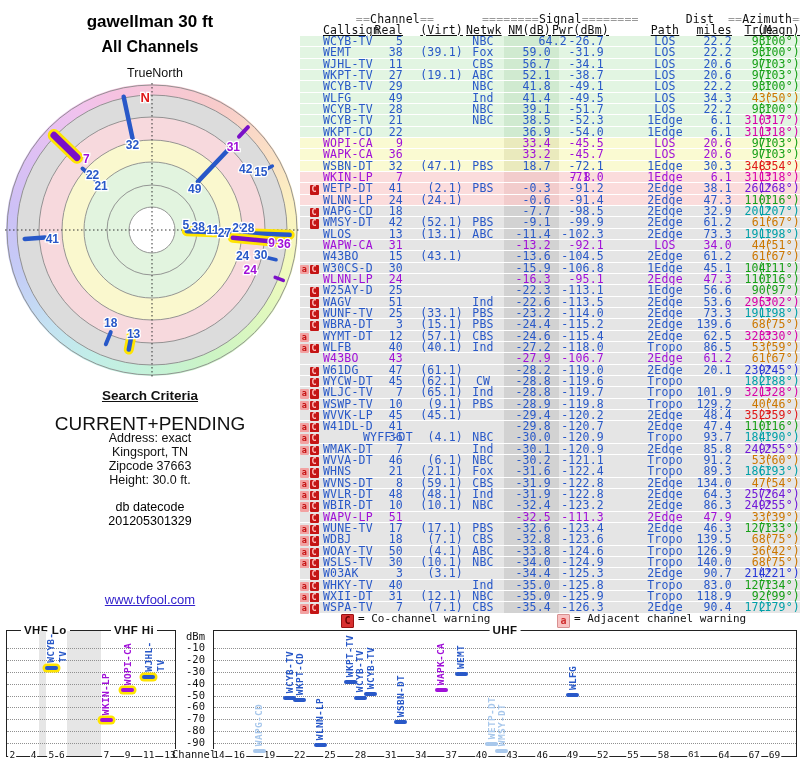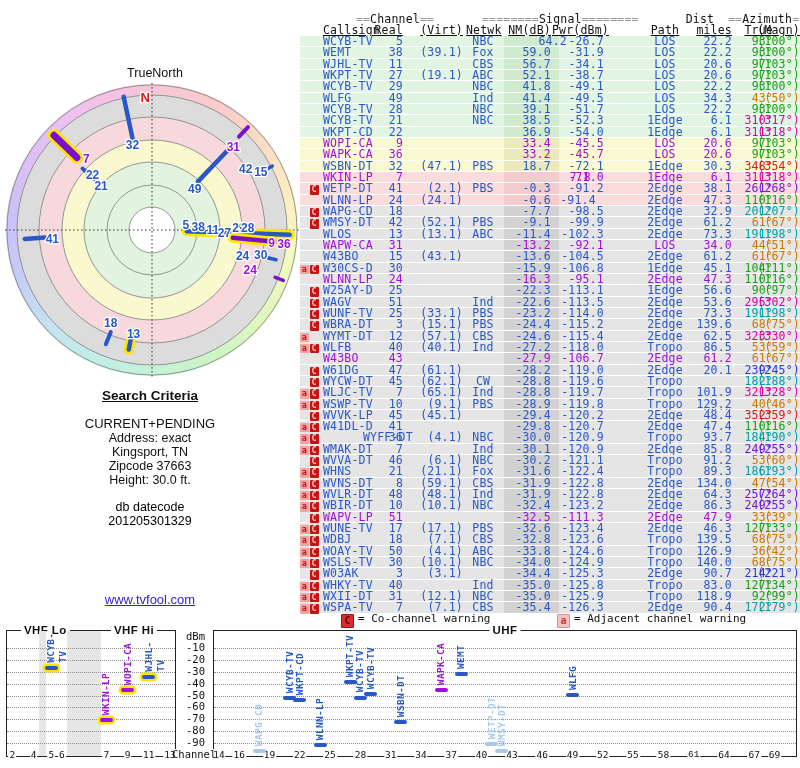--- a/index.html
+++ b/index.html
@@ -16,21 +16,21 @@
   #polar-rainbow{position:absolute;left:4px;top:4px;width:292px;height:292px;border-radius:50%;
     background:conic-gradient(from 0deg,
       #F6C6D8 0%, #F8CCCA 8%, #FBE3C4 17%, #FBF3C0 23%, #F2FABE 29%, #E0F8BE 35%,
       #CCF4C4 43%, #C4F2D8 50%, #C2EEE8 57%, #C4E2F2 63%, #C4CCF6 70%, #CCC0F6 77%,
       #DEC0F4 84%, #F0C2EE 91%, #F6C2E0 96%, #F6C6D8 100%);}
   #polar-svg{position:absolute;left:0;top:0;}
   
   #search{position:absolute;left:0;top:388px;width:300px;text-align:center;color:#111;}
   #search .head{font-size:13.5px;font-weight:bold;text-decoration:underline;margin-bottom:14px;}
   #search .line{font-size:12.5px;line-height:14px;}
-  #search .line.first{font-size:13px;}
+  #search .line.first{font-size:19px;}
   #db-label{position:absolute;left:0;top:500px;width:300px;text-align:center;font-size:12.5px;}
   #db-code{position:absolute;left:0;top:514px;width:300px;text-align:center;font-size:12.5px;}
   #site-link{position:absolute;left:0;top:592px;width:300px;text-align:center;font-size:13px;}
   #site-link a{color:#3322CC;text-decoration:underline;cursor:pointer;}
   
   #table{position:absolute;left:300px;top:14px;width:500px;
     font-family:"DejaVu Sans Mono",monospace;font-size:11.5px;letter-spacing:0.2px;}
   .hrow{position:relative;height:11px;line-height:11px;color:#111;}
   .trow{position:relative;height:11.34px;line-height:10.5px;border-bottom:0;}
   .trow .inner{position:absolute;left:0;top:0;right:0;height:10.4px;}
@@ -84,20 +84,22 @@
   #dbm-scale .dbm-head{position:absolute;right:3px;top:0px;}
   #dbm-scale .dbm-val{position:absolute;right:3px;width:30px;text-align:right;}
   #channel-label{position:absolute;left:172px;top:748px;width:40px;text-align:center;
     font-family:"DejaVu Sans Mono",monospace;font-size:10.5px;color:#111;}
 </style>
 </head>
 <body>
 
 <div id="page">
 
+  <div id="polar-title1">gawellman 30 ft</div>
+  <div id="polar-title2">All Channels</div>
   <div id="truenorth">TrueNorth</div>
   <div id="polar-wrap">
     <div id="polar-rainbow"></div>
     <svg id="polar-svg" width="300" height="300" viewBox="0 0 300 300">
         <circle cx="150" cy="150" r="145" fill="none" stroke="#8A8A8A" stroke-width="0.9"></circle>
         <circle cx="150" cy="150" r="135" fill="#DCDCDC" stroke="#8A8A8A" stroke-width="0.9"></circle>
         <circle cx="150" cy="150" r="113" fill="#F7D9DD" stroke="#8A8A8A" stroke-width="0.9"></circle>
         <circle cx="150" cy="150" r="90" fill="#FAF8CE" stroke="#8A8A8A" stroke-width="0.9"></circle>
         <circle cx="150" cy="150" r="68" fill="#E2F4DF" stroke="#8A8A8A" stroke-width="0.9"></circle>
         <circle cx="150" cy="150" r="45" fill="#E2F4DF" stroke="#8A8A8A" stroke-width="0.9"></circle>
@@ -393,21 +395,21 @@
           </div>
         </div>
         <div class="trow">
           <div class="inner" style="background: rgb(251, 220, 220);">
             <div class="nmband" style="background: rgb(242, 204, 204);"></div>
             <span class="col c-cs" style="color: rgb(40, 88, 200);">WLNN-LP</span>
             <span class="col c-ch" style="color: rgb(40, 88, 200);">24</span>
             <span class="col c-vt" style="color: rgb(40, 88, 200);">(24.1)</span>
             <span class="col c-nw" style="color: rgb(40, 88, 200);"></span>
             <span class="col c-nm" style="color: rgb(40, 88, 200);">-0.6</span>
-            <span class="col c-pw" style="color: rgb(40, 88, 200); text-align: center;">-91.4</span>
+            <span class="col c-pw" style="color: rgb(40, 88, 200);">-91.4</span>
             <span class="col c-pa" style="color: rgb(40, 88, 200);">2Edge</span>
             <span class="col c-mi" style="color: rgb(40, 88, 200);">47.3</span>
             <span class="col c-tr" style="color: rgb(24, 160, 24);">110°</span>
             <span class="col c-mg" style="color: rgb(24, 160, 24);">(116°)</span>
           </div>
         </div>
         <div class="trow">
           <div class="inner" style="background: rgb(229, 229, 229);">
             <div class="nmband" style="background: rgb(210, 210, 210);"></div>
             <span class="col c-mc"><span class="mark C">C</span></span>

